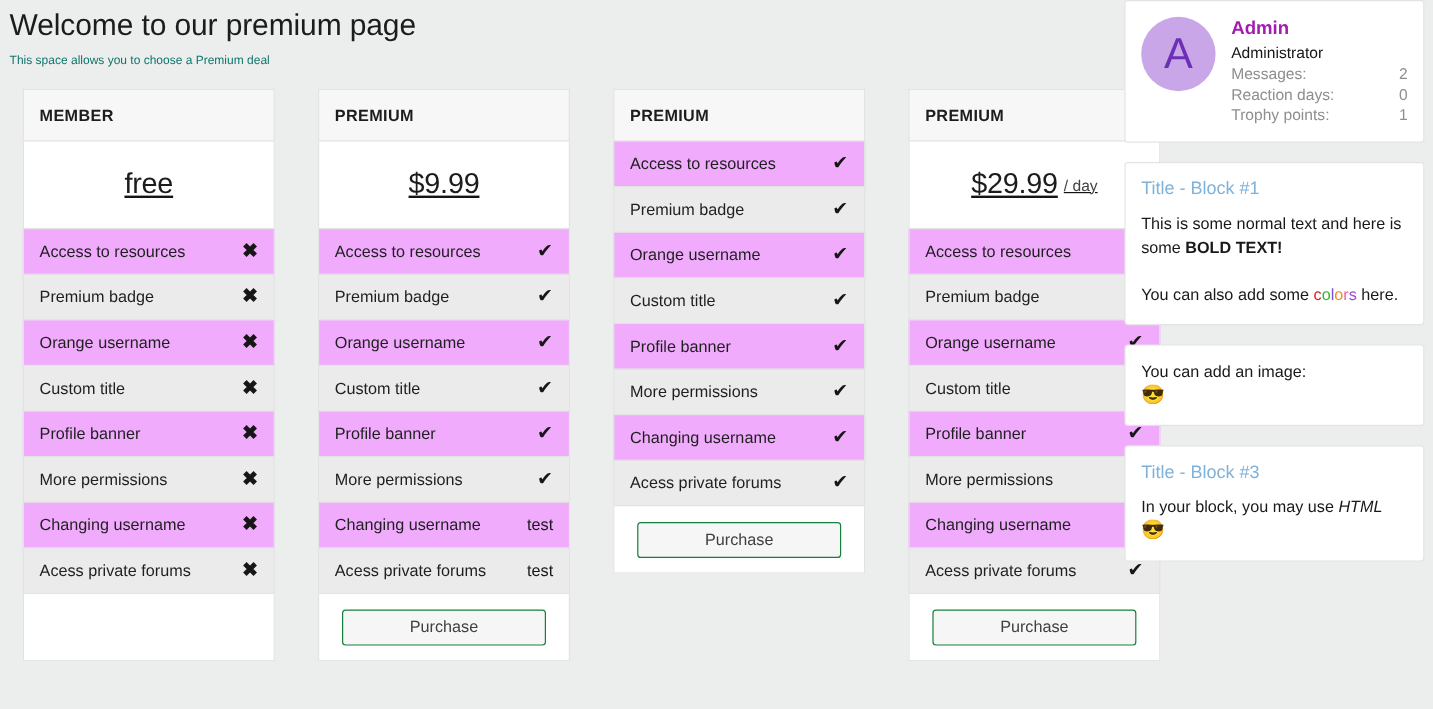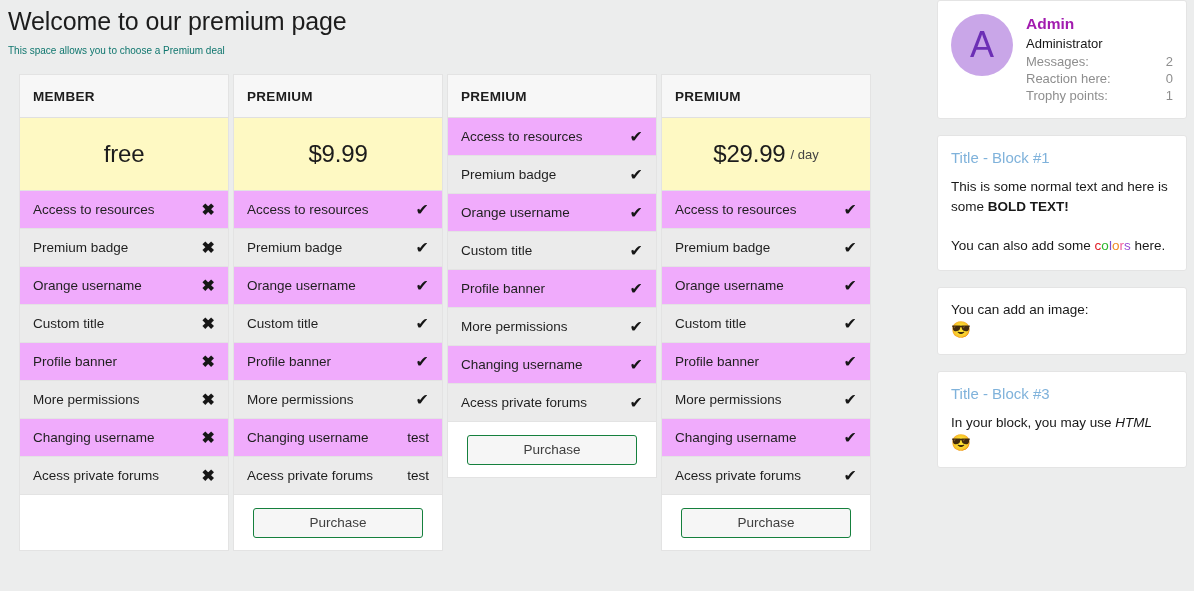--- a/index.html
+++ b/index.html
@@ -46,21 +46,21 @@
     position: absolute;
     top: 74px;
     left: 0;
     width: 1194px;
     display: flex;
     align-items: flex-start;
   }
 
   .plans {
     display: flex;
-    gap: 4px;
+    gap: 36px;
     padding-left: 19px;
   }
 
   
   .plan {
     width: 210px;
     display: flex;
     flex-direction: column;
   }
 
@@ -72,28 +72,29 @@
     display: flex;
     align-items: center;
     padding: 0 13px;
     font-size: 13.5px;
     font-weight: 700;
     letter-spacing: 0.3px;
     color: #1d1d1d;
   }
 
   .plan-price {
-    background: #fef9c3;
+    background: #ffffff;
     border: 1px solid #e3e3e3;
     border-top: none;
     height: 73px;
     display: flex;
     align-items: center;
     justify-content: center;
     white-space: nowrap;
+    text-decoration: underline;
   }
   .price-main {
     font-size: 24px;
     font-weight: 400;
     color: #1c1c1c;
     letter-spacing: -0.2px;
   }
   .price-suffix {
     font-size: 13px;
     color: #444444;
@@ -429,21 +430,21 @@
       <div class="avatar">A</div>
       <div class="profile-info">
         <div class="profile-name">Admin</div>
         <div class="profile-role">Administrator</div>
         <div id="profile-stats">
             <div class="stat-line">
               <span>Messages:</span>
               <span class="stat-val">2</span>
             </div>
             <div class="stat-line">
-              <span>Reaction here:</span>
+              <span>Reaction days:</span>
               <span class="stat-val">0</span>
             </div>
             <div class="stat-line">
               <span>Trophy points:</span>
               <span class="stat-val">1</span>
             </div>
           </div>
       </div>
     </div>
 

